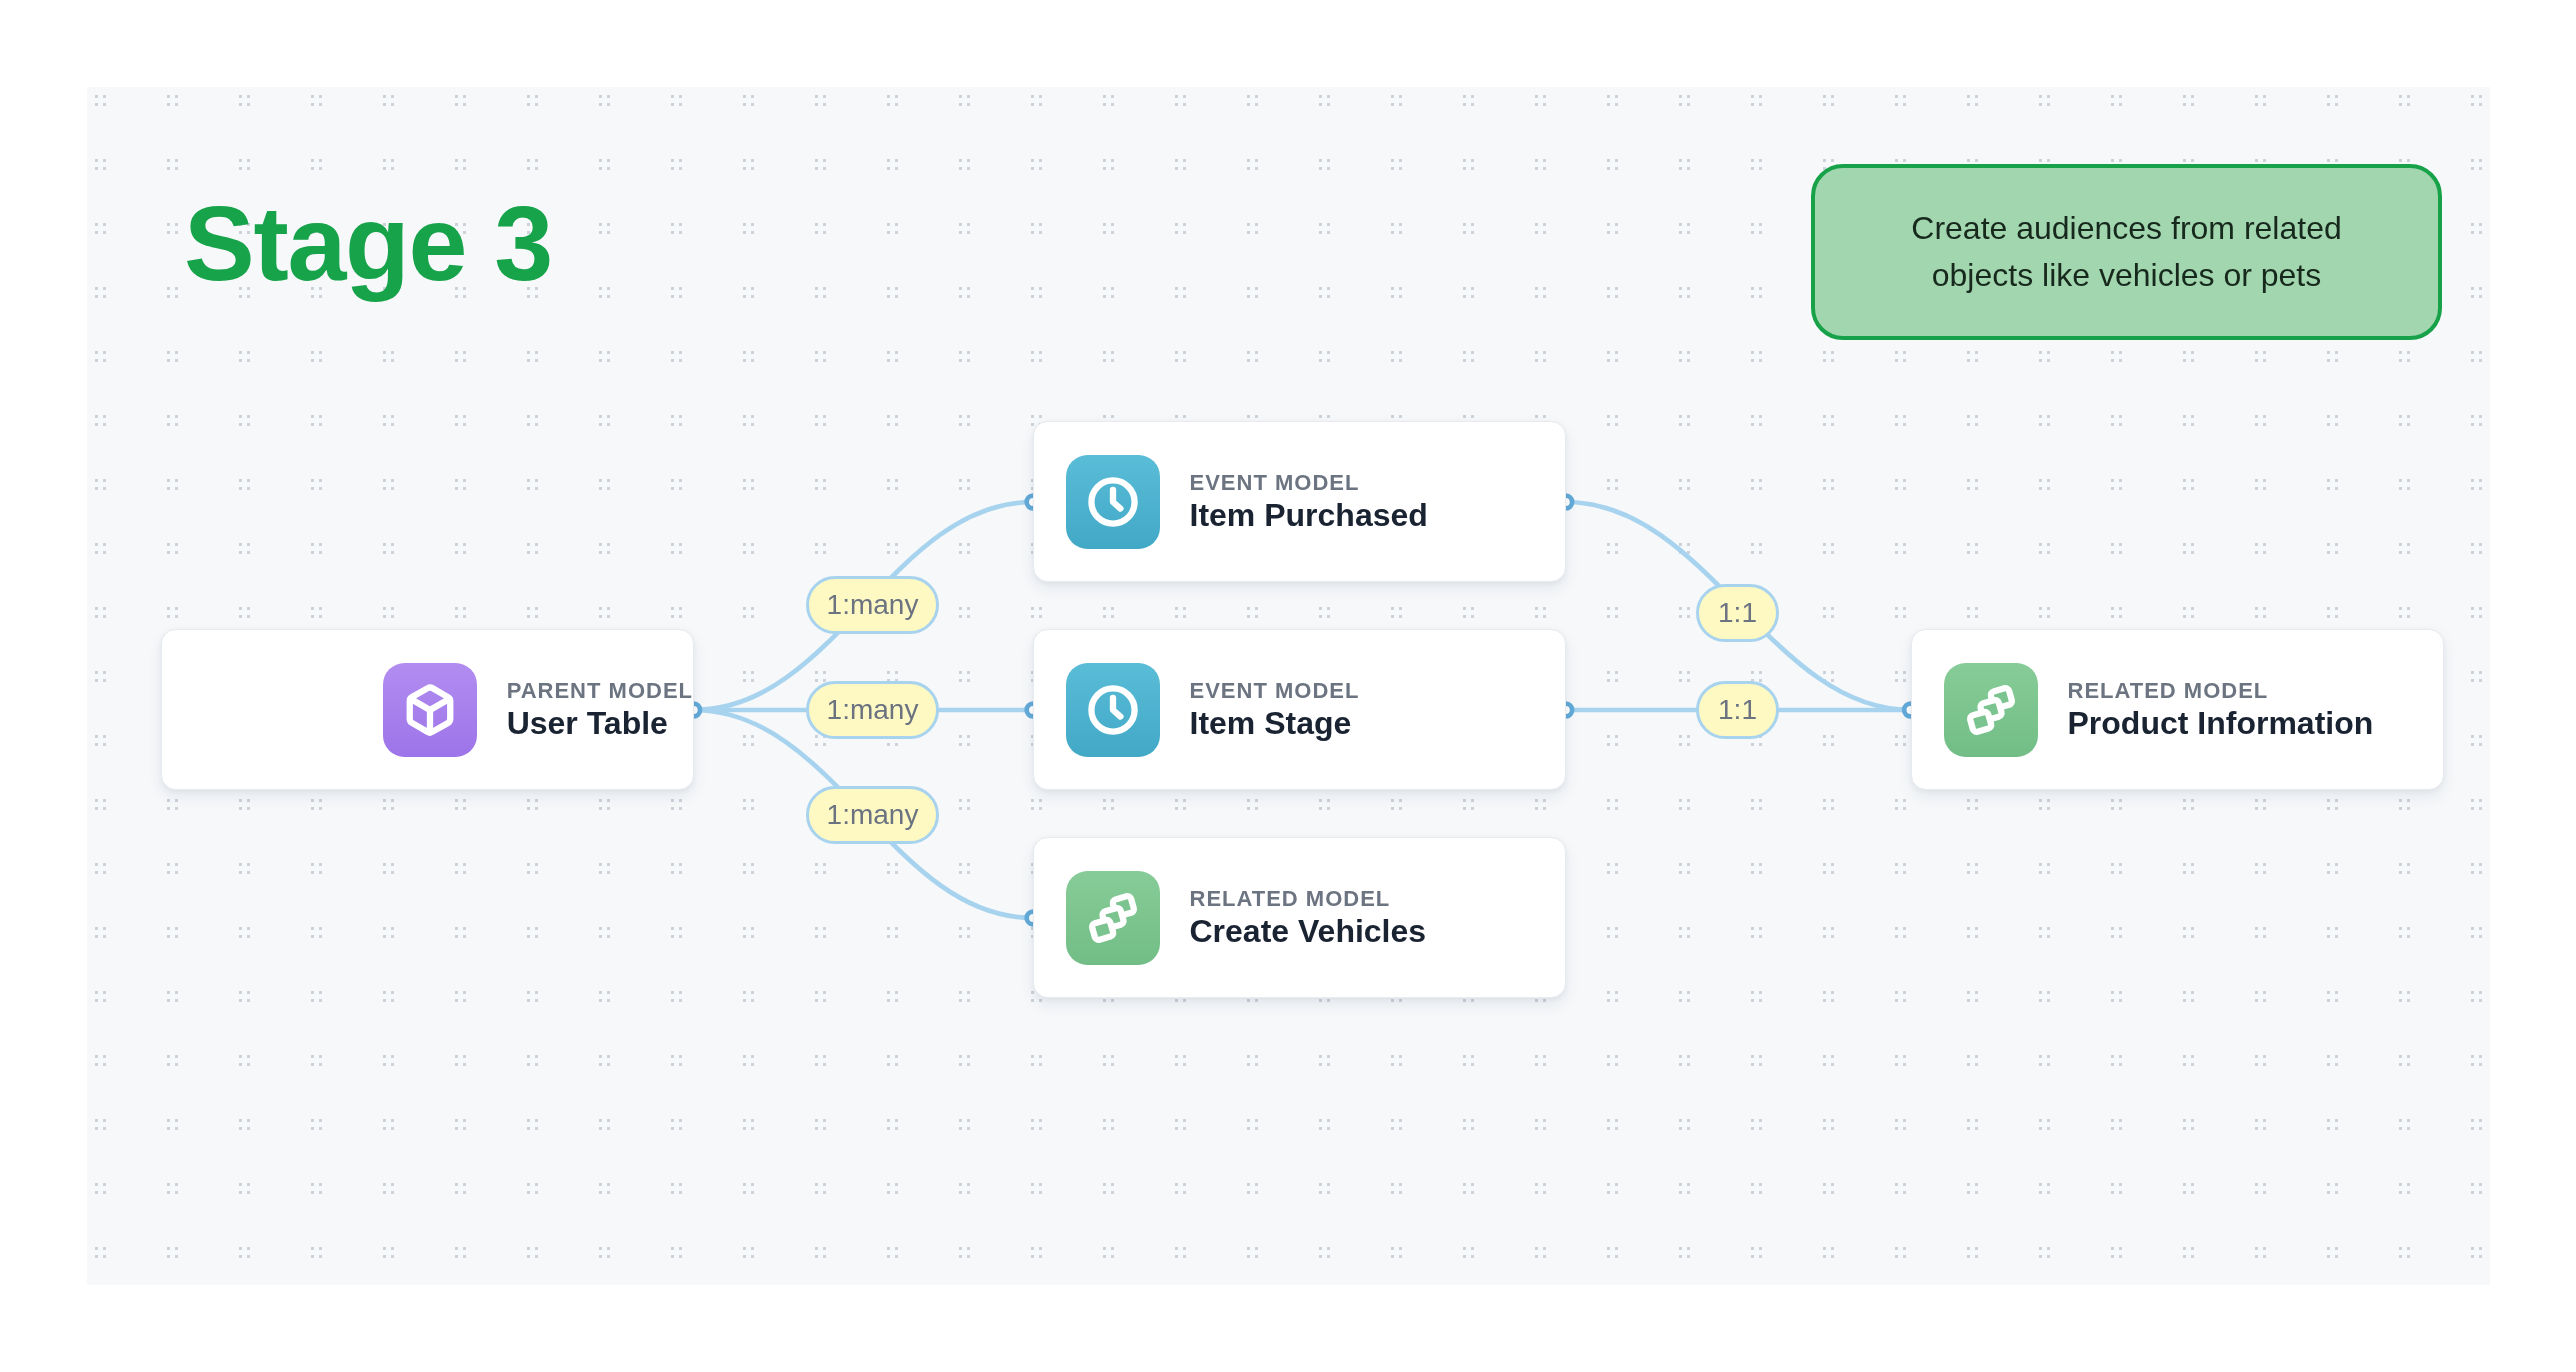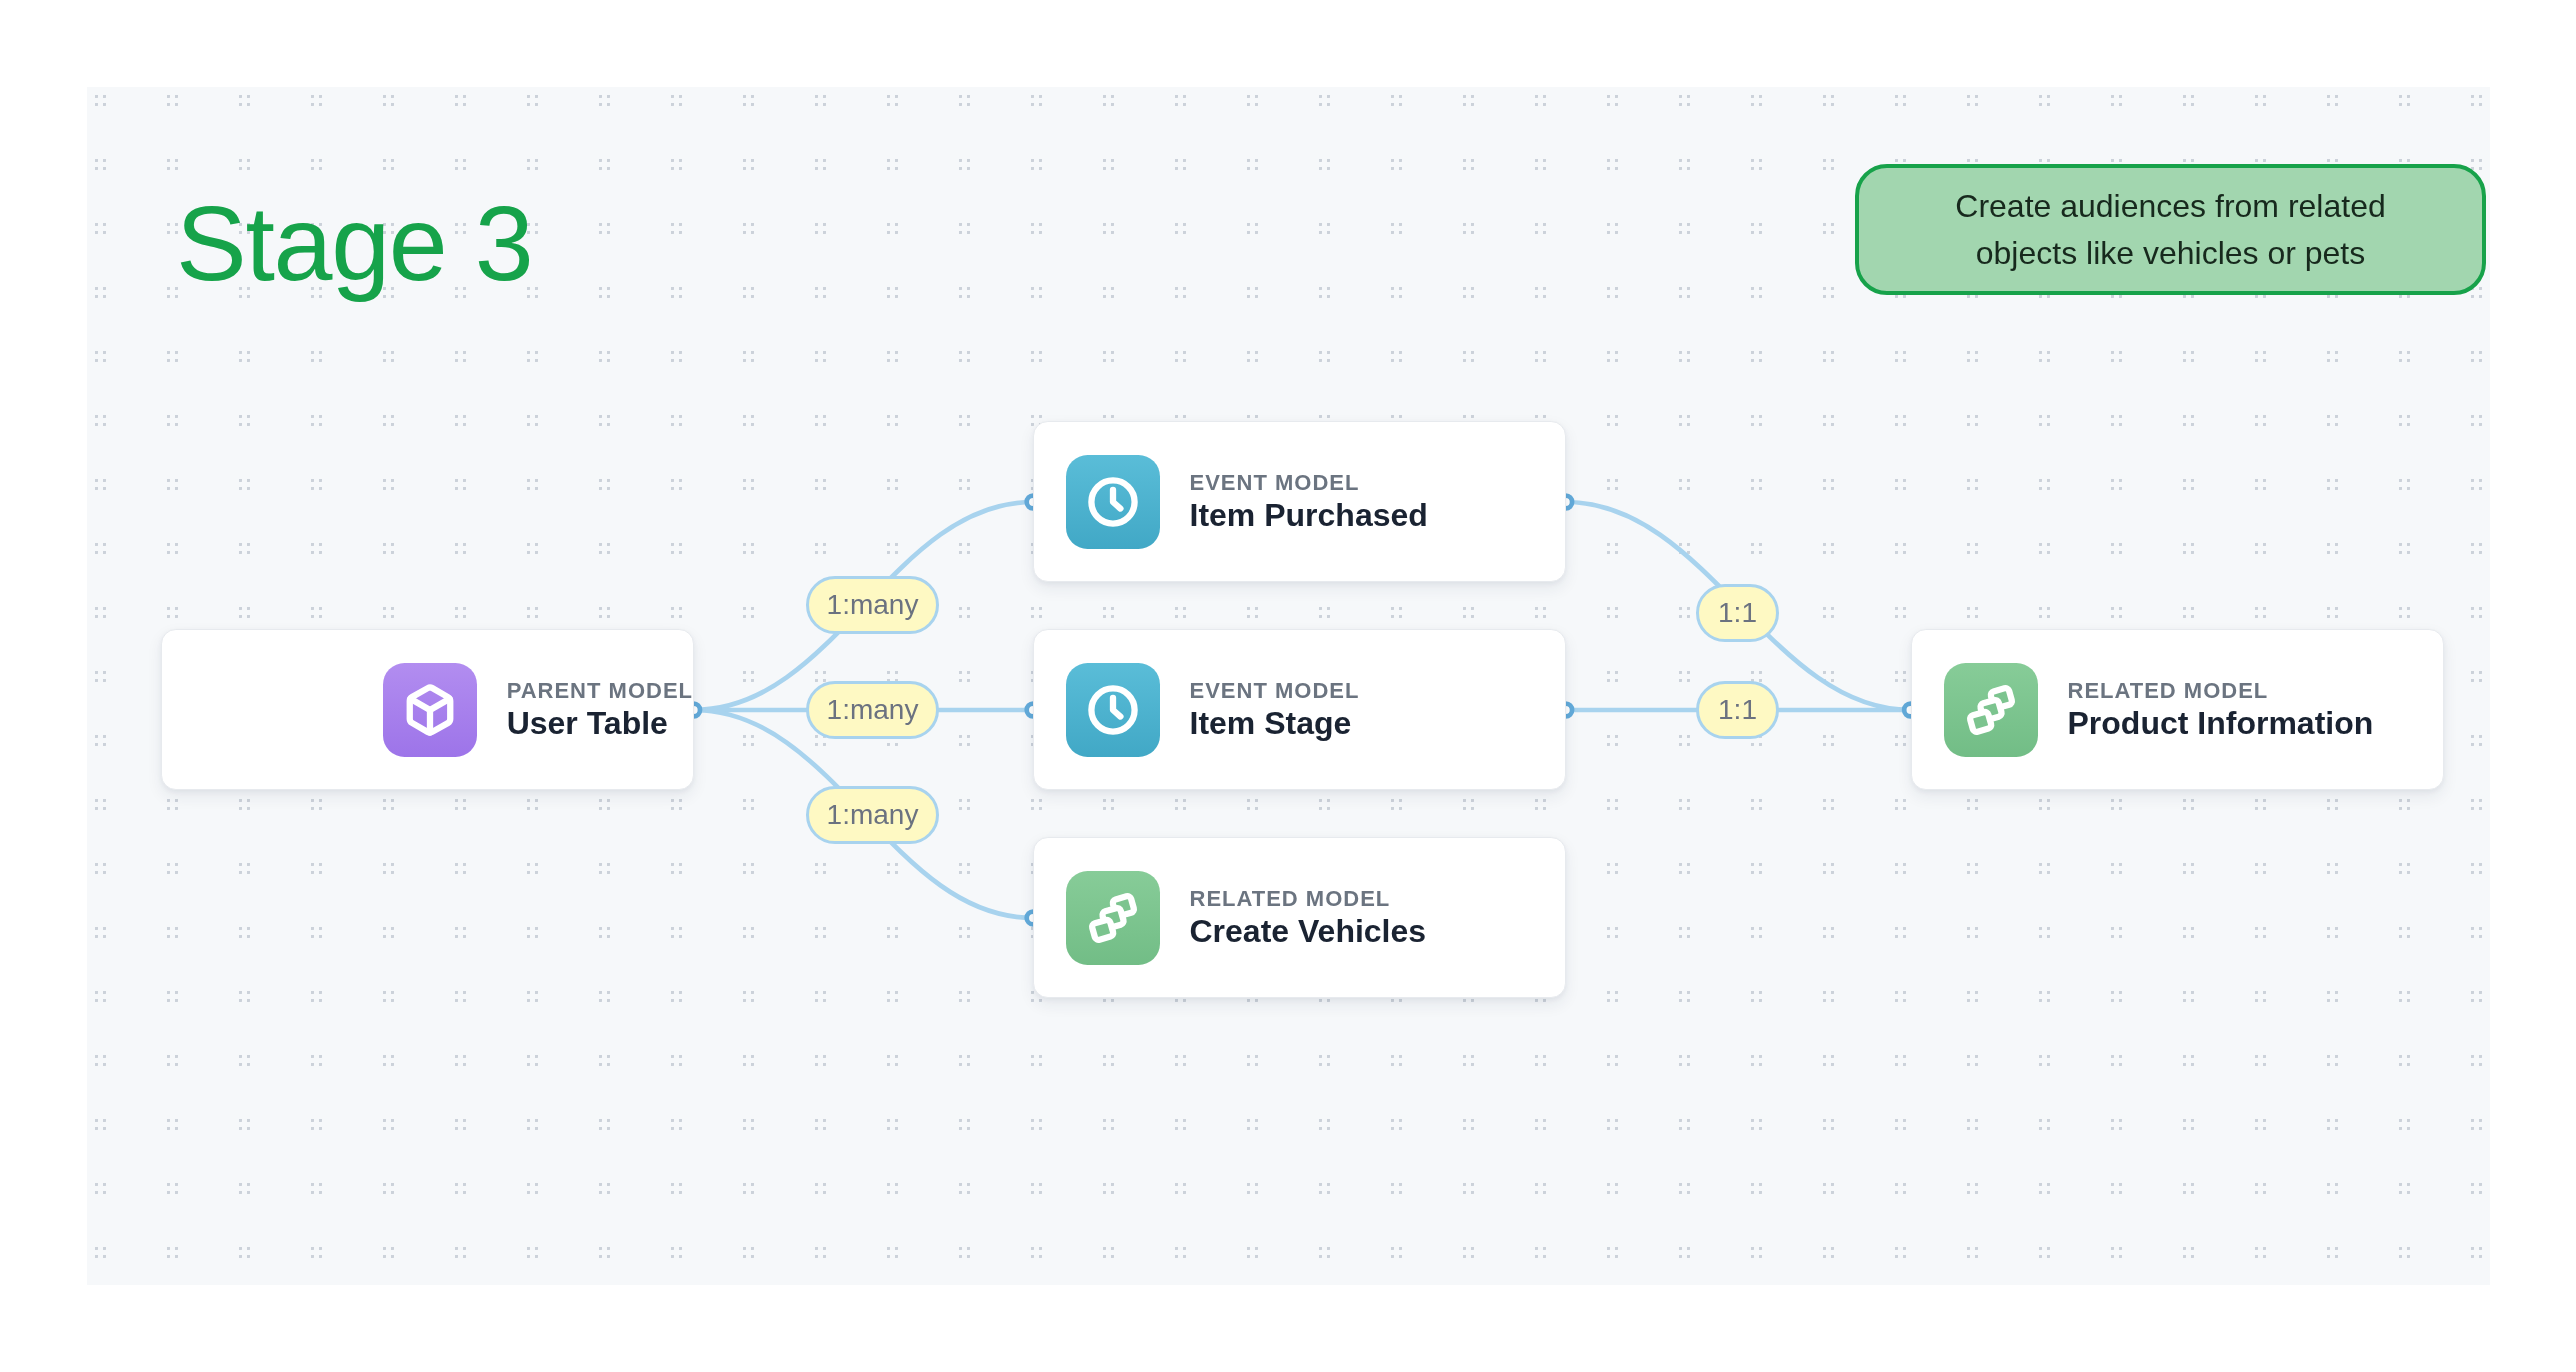--- a/index.html
+++ b/index.html
@@ -12,31 +12,31 @@
     position:absolute;left:87px;top:87px;width:2403px;height:1198px;
     background-color:var(--canvas-bg,#f6f8fa);
     background-image:
       radial-gradient(circle at 9.4px 9.4px, var(--dot,#ccd2da) 0 1.5px, transparent 1.9px),
       radial-gradient(circle at 17.4px 9.4px, var(--dot,#ccd2da) 0 1.5px, transparent 1.9px),
       radial-gradient(circle at 9.4px 17.4px, var(--dot,#ccd2da) 0 1.5px, transparent 1.9px),
       radial-gradient(circle at 17.4px 17.4px, var(--dot,#ccd2da) 0 1.5px, transparent 1.9px);
     background-size:72px 64px;
   }
   .stage-title{
-    position:absolute;left:176px;top:188px;
-    font-size:106px;font-weight:400;letter-spacing:-1.3px;line-height:1.05;
+    position:absolute;left:184px;top:188px;
+    font-size:106px;font-weight:700;letter-spacing:-1.3px;line-height:1.05;
     color:var(--title-green,#16a34a);
   }
   .callout{
-    position:absolute;left:1811px;top:164px;width:631px;height:131px;
+    position:absolute;left:1811px;top:164px;width:631px;height:176px;
     background:var(--callout-fill,#a2d6af);
     border:4px solid var(--callout-border,#17a24a);
     border-radius:32px;box-sizing:border-box;
     display:flex;align-items:center;justify-content:flex-start;
-    padding:0 42px;text-align:center;margin-left:44px;
+    padding:0 42px;text-align:center;
   }
   .callout-text{
     font-size:32px;line-height:47px;color:var(--callout-text,#17291d);font-weight:400;
   }
   svg.edge-layer{position:absolute;left:0;top:0;width:2576px;height:1373px;pointer-events:none;}
   .edge{fill:none;stroke:var(--edge,#a8d3ee);stroke-width:7;stroke-linecap:round;}
   .port{fill:#ffffff;stroke:var(--port-ring,#63abda);stroke-width:7;}
   .pill{
     position:absolute;box-sizing:border-box;
     background:#fef9c3;border:3.4px solid var(--pill-border,#a8d3ee);

